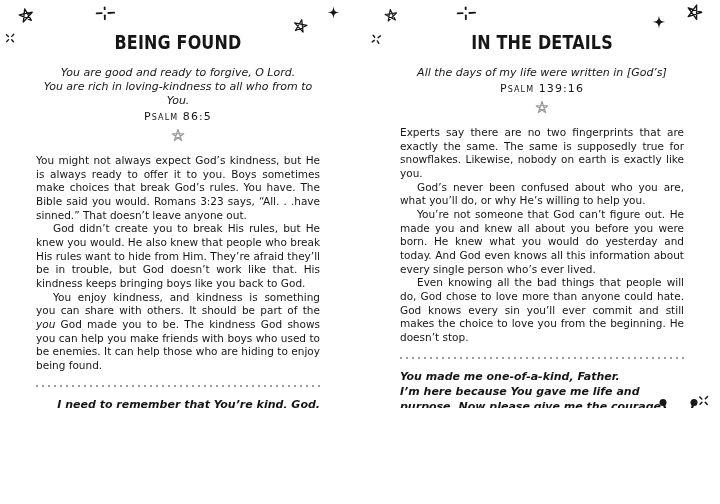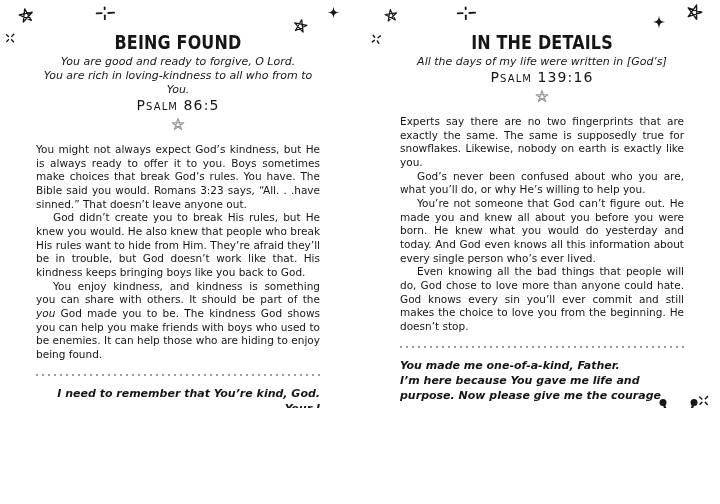--- a/index.html
+++ b/index.html
@@ -10,22 +10,22 @@
   }
   .page { position:absolute; top:31px; width:284px; }
   #page-left  { left:36px; }
   #page-right { left:400px; }
 
   .title {
     margin:0; font-size:19px; font-weight:bold; line-height:22px;
     text-align:center; letter-spacing:.2px; white-space:nowrap;
     transform:scaleX(.84); transform-origin:50% 50%;
   }
-  .verse { margin-top:2px; font-style:italic; font-size:11px; line-height:14px; text-align:center; }
-  .reference { margin-top:2px; font-size:14px; line-height:13px; text-align:center; font-variant:small-caps; letter-spacing:1.1px; }
+  .verse { margin-top:13px; font-style:italic; font-size:11px; line-height:14px; text-align:center; }
+  .reference { margin-top:2px; font-size:11px; line-height:13px; text-align:center; font-variant:small-caps; letter-spacing:1.1px; }
   .divider-star { display:block; margin:5px auto 7px; color:#9a9a9a; }
 
   .body-text { margin-top:12px; font-size:10.5px; line-height:13.65px; text-align:justify; }
   .body-text p { margin:0; }
   .body-text p.indent { text-indent:17px; }
   .itword { font-style:italic; }
 
   .dotline { height:2px; margin:12px 0 10px; border:0;
     background:repeating-linear-gradient(90deg,#9b9b9b 0 1.7px,transparent 1.7px 6px); }
 

